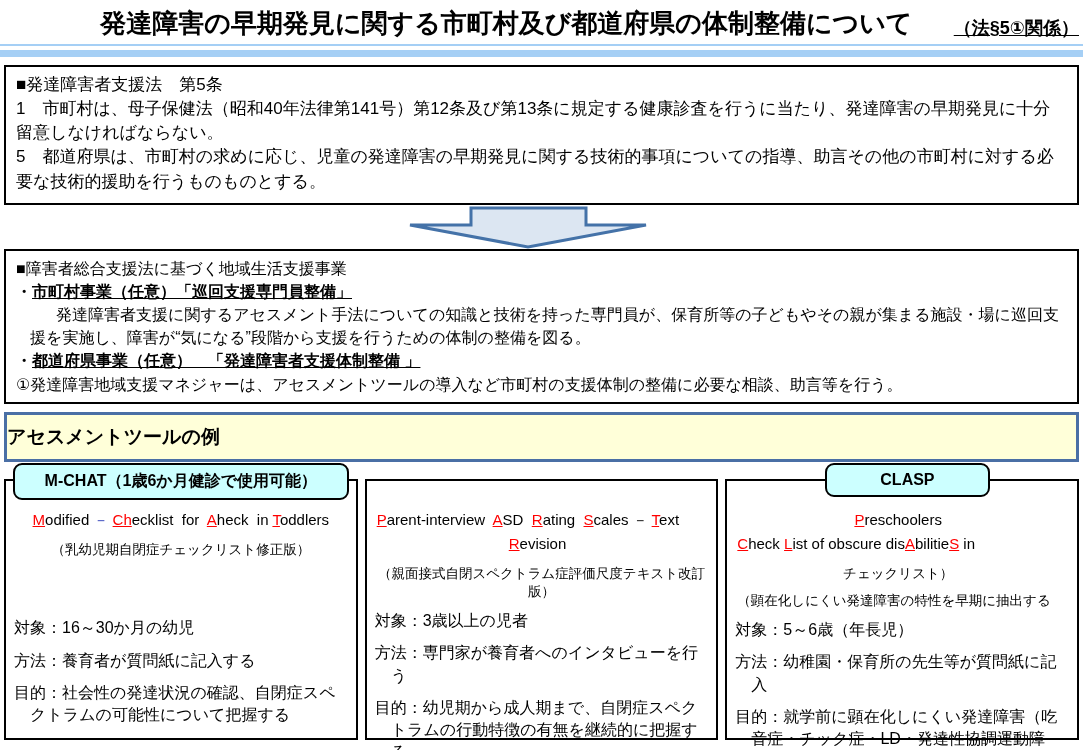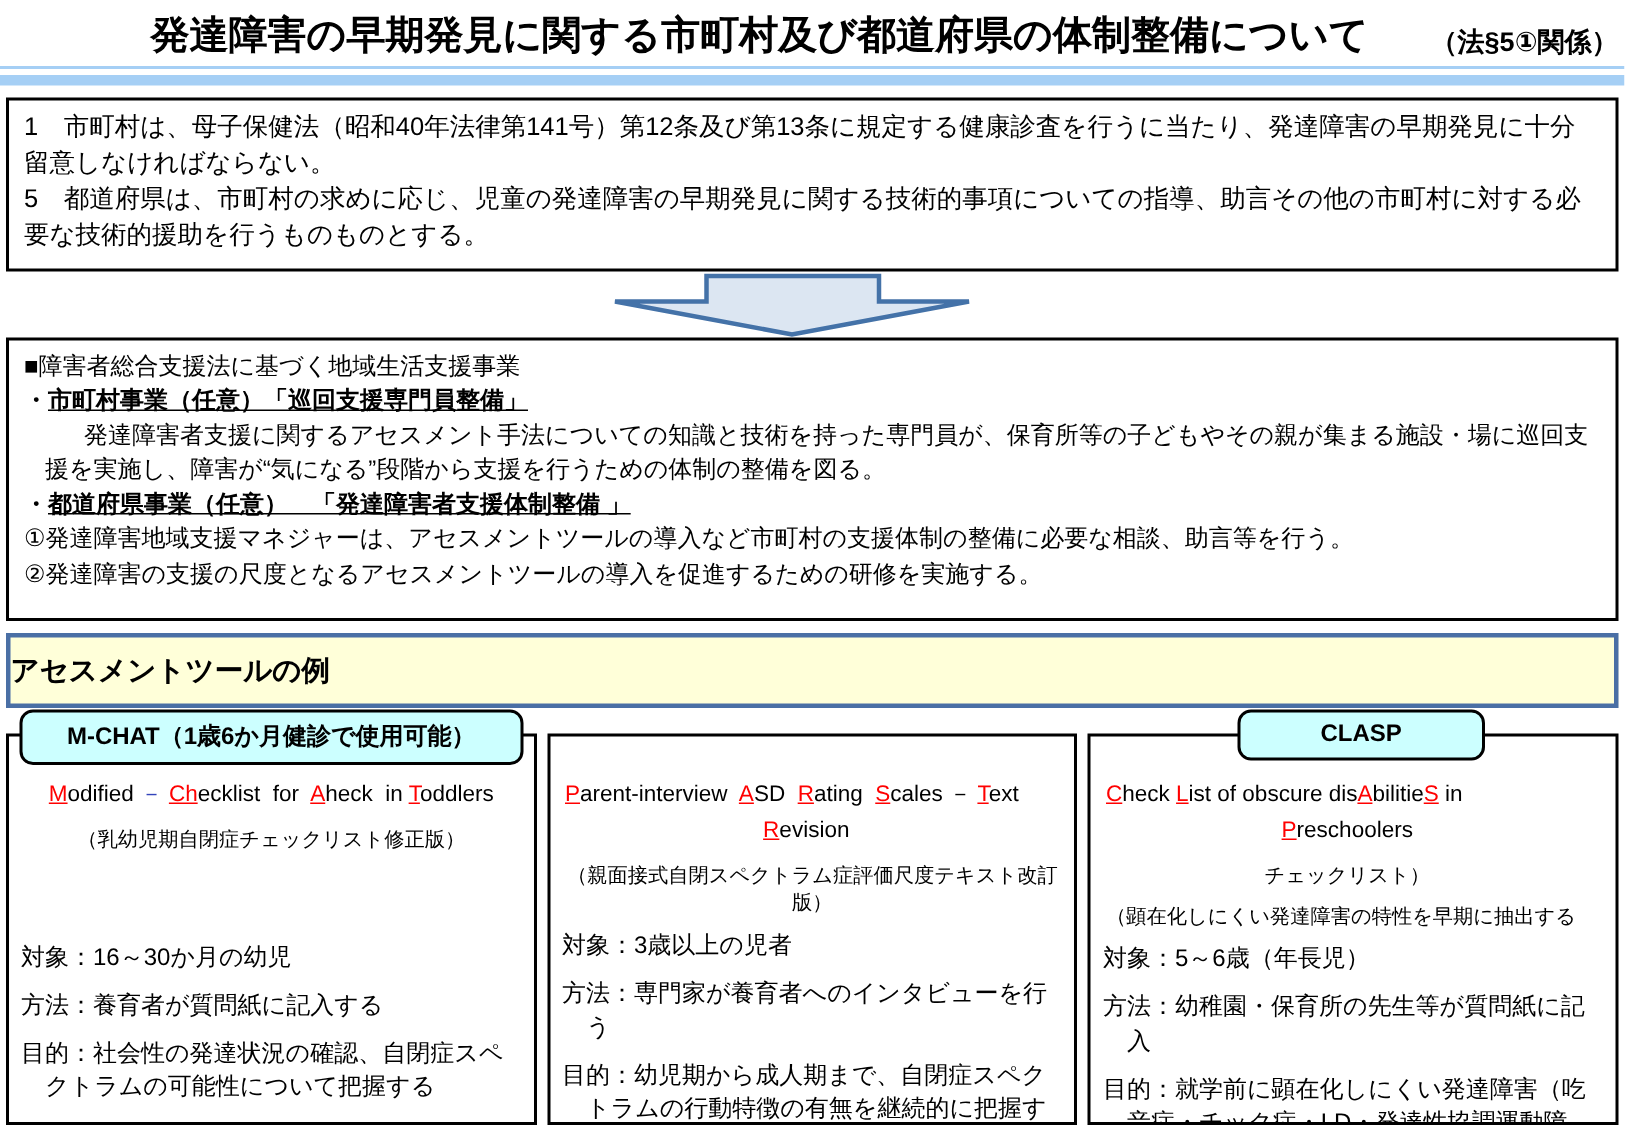--- a/index.html
+++ b/index.html
@@ -16,35 +16,35 @@
   html,body{margin:0;padding:0;}
   body{
     width:1083px;height:750px;overflow:hidden;background:#fff;color:#000;
     font-family:"Liberation Sans","DejaVu Sans",sans-serif;
   }
   .page{width:1083px;height:750px;position:relative;}
 
   
   .title-row{display:flex;align-items:flex-end;padding:6px 4px 0 4px;}
   .main-title{flex:1;text-align:center;font-size:26px;font-weight:bold;padding-left:55px;letter-spacing:0;}
-  .law-ref{font-size:18px;font-weight:bold;white-space:nowrap;padding-bottom:1px;}
+  .law-ref{font-size:18px;font-weight:bold;white-space:nowrap;padding-bottom:1px;text-decoration:underline;}
   .rule-thin{height:2px;background:var(--light-blue-bar);margin-top:3px;}
   .rule-thick{height:7px;background:var(--light-blue-bar);margin-top:4px;}
 
   
   .law-box{margin:8px 4px 0 4px;border:2px solid #000;padding:6px 10px 9px 10px;font-size:17px;line-height:1.42;}
   .law-item{margin:0;}
 
   
   .arrow-wrap{text-align:center;height:43px;margin-top:1px;}
   .arrow-wrap svg{display:inline-block;transform:translateX(-14px);}
   .arrow-shape{fill:var(--arrow-fill);stroke:var(--arrow-stroke);stroke-width:3;}
 
   
-  .program-box{margin:0 4px;border:2px solid #000;padding:6px 10px 17px 10px;font-size:16px;line-height:1.45;}
+  .program-box{margin:0 4px;border:2px solid #000;padding:6px 10px 6px 10px;font-size:16px;line-height:1.45;}
   .program-label{font-weight:bold;text-decoration:underline;}
   .program-line{font-weight:bold;}
   .program-desc{padding-left:14px;text-indent:26px;}
 
   
   .banner{margin:8px 4px 0 4px;border:3px solid var(--banner-border);background:var(--banner-bg);
     text-align:left;font-size:19px;font-weight:bold;padding:9px 0;}
 
   
   .tools-row{display:flex;gap:7px;margin:17px 4px 0 4px;align-items:stretch;height:261px;}
@@ -69,40 +69,40 @@
 <div class="page">
 
   <div class="title-row">
     <div class="main-title">発達障害の早期発見に関する市町村及び都道府県の体制整備について</div>
     <div class="law-ref">（法§5①関係）</div>
   </div>
   <div class="rule-thin"></div>
   <div class="rule-thick"></div>
 
   <div class="law-box">
+    <div class="law-item">■発達障害者支援法　第5条</div>
     <div>
         <div class="law-item">1　市町村は、母子保健法（昭和40年法律第141号）第12条及び第13条に規定する健康診査を行うに当たり、発達障害の早期発見に十分留意しなければならない。</div>
         <div class="law-item">5　都道府県は、市町村の求めに応じ、児童の発達障害の早期発見に関する技術的事項についての指導、助言その他の市町村に対する必要な技術的援助を行うものものとする。</div>
       </div>
   </div>
 
   <div class="arrow-wrap">
     <svg width="240" height="43" viewBox="0 0 240 43">
       <polygon class="arrow-shape" points="63,2 178,2 178,19 238,19 120,41 2,19 63,19"></polygon>
     </svg>
   </div>
 
   <div class="program-box">
     <div>■障害者総合支援法に基づく地域生活支援事業</div>
     <div class="program-line"><span>・</span><span class="program-label">市町村事業（任意）「巡回支援専門員整備」</span></div>
     <div class="program-desc">発達障害者支援に関するアセスメント手法についての知識と技術を持った専門員が、保育所等の子どもやその親が集まる施設・場に巡回支援を実施し、障害が“気になる”段階から支援を行うための体制の整備を図る。</div>
     <div class="program-line"><span>・</span><span class="program-label">都道府県事業（任意）　「発達障害者支援体制整備 」</span></div>
     <div>
         <div>①発達障害地域支援マネジャーは、アセスメントツールの導入など市町村の支援体制の整備に必要な相談、助言等を行う。</div>
-        <div>②発達障害の支援の尺度となるアセスメントツールの導入を促進するための研修を実施する。</div>
       </div>
   </div>
 
   <div class="banner">アセスメントツールの例</div>
 
   <div class="tools-row">
       <div class="tool-card">
         <div class="tool-header">M-CHAT（1歳6か月健診で使用可能）</div>
         <div class="name-line align-center"><span class="seg-red">M</span><span>odified </span><span class="seg-blue">－</span><span> </span><span class="seg-red">Ch</span><span>ecklist  for  </span><span class="seg-red">A</span><span>heck  in </span><span class="seg-red">T</span><span>oddlers</span></div>
         <div class="jp-line align-center">（乳幼児期自閉症チェックリスト修正版）</div>
@@ -117,22 +117,22 @@
         <div class="name-line align-right"><span class="seg-red">R</span><span>evision</span></div>
         <div class="jp-line align-center">（親面接式自閉スペクトラム症評価尺度テキスト改訂版）</div>
         <div class="details">
           <div class="detail-row">対象：3歳以上の児者</div>
           <div class="detail-row">方法：専門家が養育者へのインタビューを行う</div>
           <div class="detail-row">目的：幼児期から成人期まで、自閉症スペクトラムの行動特徴の有無を継続的に把握する</div>
         </div>
       </div>
       <div class="tool-card">
         <div class="tool-header narrow">CLASP</div>
+        <div class="name-line align-right"><span class="seg-red">P</span><span>reschoolers</span></div>
         <div class="name-line align-left"><span class="seg-red">C</span><span>heck </span><span class="seg-red">L</span><span>ist of obscure dis</span><span class="seg-red">A</span><span>bilitie</span><span class="seg-red">S</span><span> in</span></div>
-        <div class="name-line align-right"><span class="seg-red">P</span><span>reschoolers</span></div>
         <div class="jp-line align-right">チェックリスト）</div>
         <div class="jp-line align-left">（顕在化しにくい発達障害の特性を早期に抽出する</div>
         <div class="details">
           <div class="detail-row">対象：5～6歳（年長児）</div>
           <div class="detail-row">方法：幼稚園・保育所の先生等が質問紙に記入</div>
           <div class="detail-row">目的：就学前に顕在化しにくい発達障害（吃音症・チック症・LD・発達性協調運動障害）の可能性について把握する</div>
         </div>
       </div>
     </div>
 

